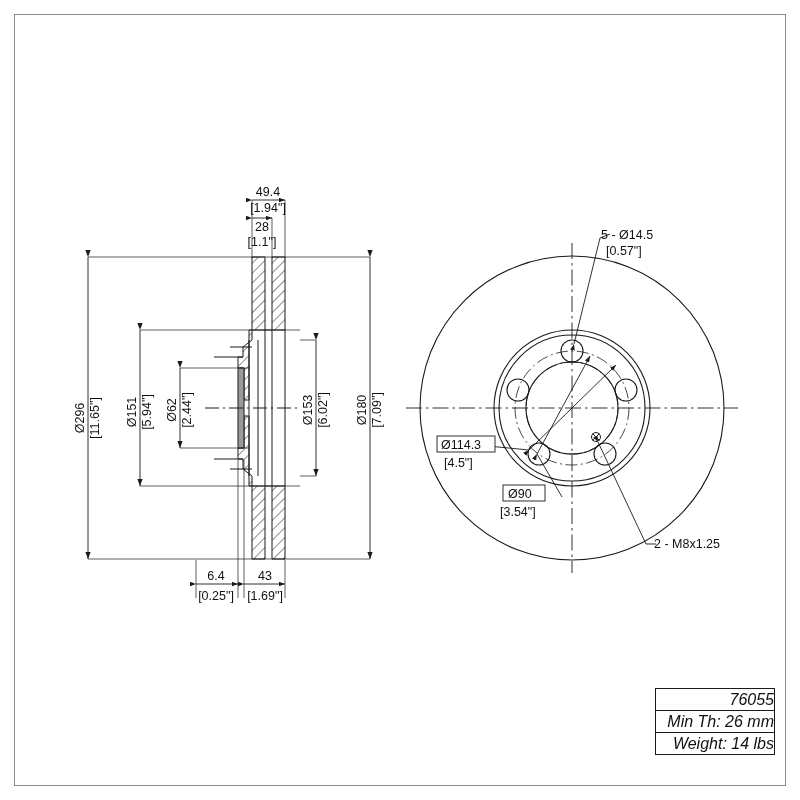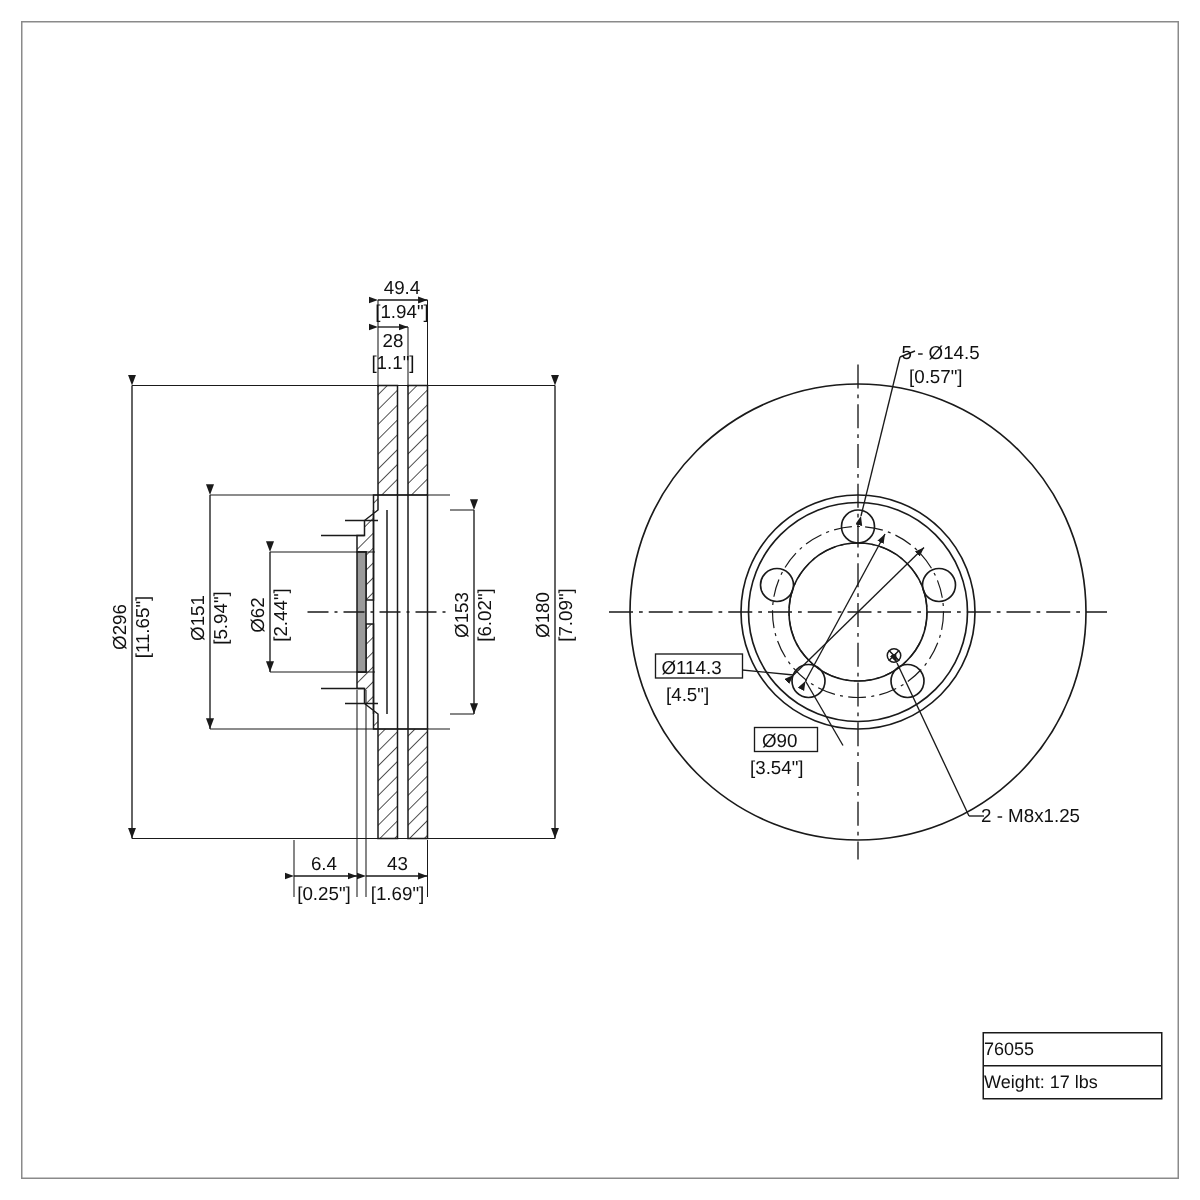--- a/index.html
+++ b/index.html
@@ -1,21 +1,21 @@
 <!DOCTYPE html>
 <html><head>
 <meta charset="utf-8">
 <style>
   html,body{margin:0;padding:0;background:#ffffff;}
   body{width:800px;height:800px;font-family:"Liberation Sans",sans-serif;overflow:hidden;}
   #sheet{position:relative;width:800px;height:800px;background:#fff;}
   #border{position:absolute;left:14px;top:14px;width:772px;height:772px;border:1px solid #8a8a8a;box-sizing:border-box;}
   svg{position:absolute;left:0;top:0;width:800px;height:800px;}
   #titleblock{position:absolute;left:655px;top:688px;width:120px;border:1px solid #1a1a1a;box-sizing:border-box;background:#fff;}
-  #titleblock .tbrow{height:21px;line-height:21px;text-align:left;font-size:12px;color:#111;border-bottom:1px solid #1a1a1a;white-space:nowrap;}
+  #titleblock .tbrow{height:21px;line-height:21px;text-align:right;font-size:16px;color:#111;border-bottom:1px solid #1a1a1a;white-space:nowrap;font-style:italic;}
   #titleblock .tbrow:last-child{border-bottom:none;}
   text{font-family:"Liberation Sans",sans-serif;fill:#111;}
 </style>
 </head>
 <body>
 
 <div id="sheet">
   <div id="border"></div>
 
   <svg viewBox="0 0 800 800" xmlns="http://www.w3.org/2000/svg">
@@ -193,15 +193,16 @@
 
       <text x="508" y="498">Ø90</text>
       <text x="500" y="516">[3.54"]</text>
 
       <text x="654" y="548">2 - M8x1.25</text>
     </g>
   </svg>
 
   <div id="titleblock">
     <div class="tbrow">76055</div>
-    <div class="tbrow">Weight: 17 lbs</div>
+    <div class="tbrow">Min Th: 26 mm</div>
+    <div class="tbrow">Weight: 14 lbs</div>
   </div>
 </div>
 
 </body></html>

